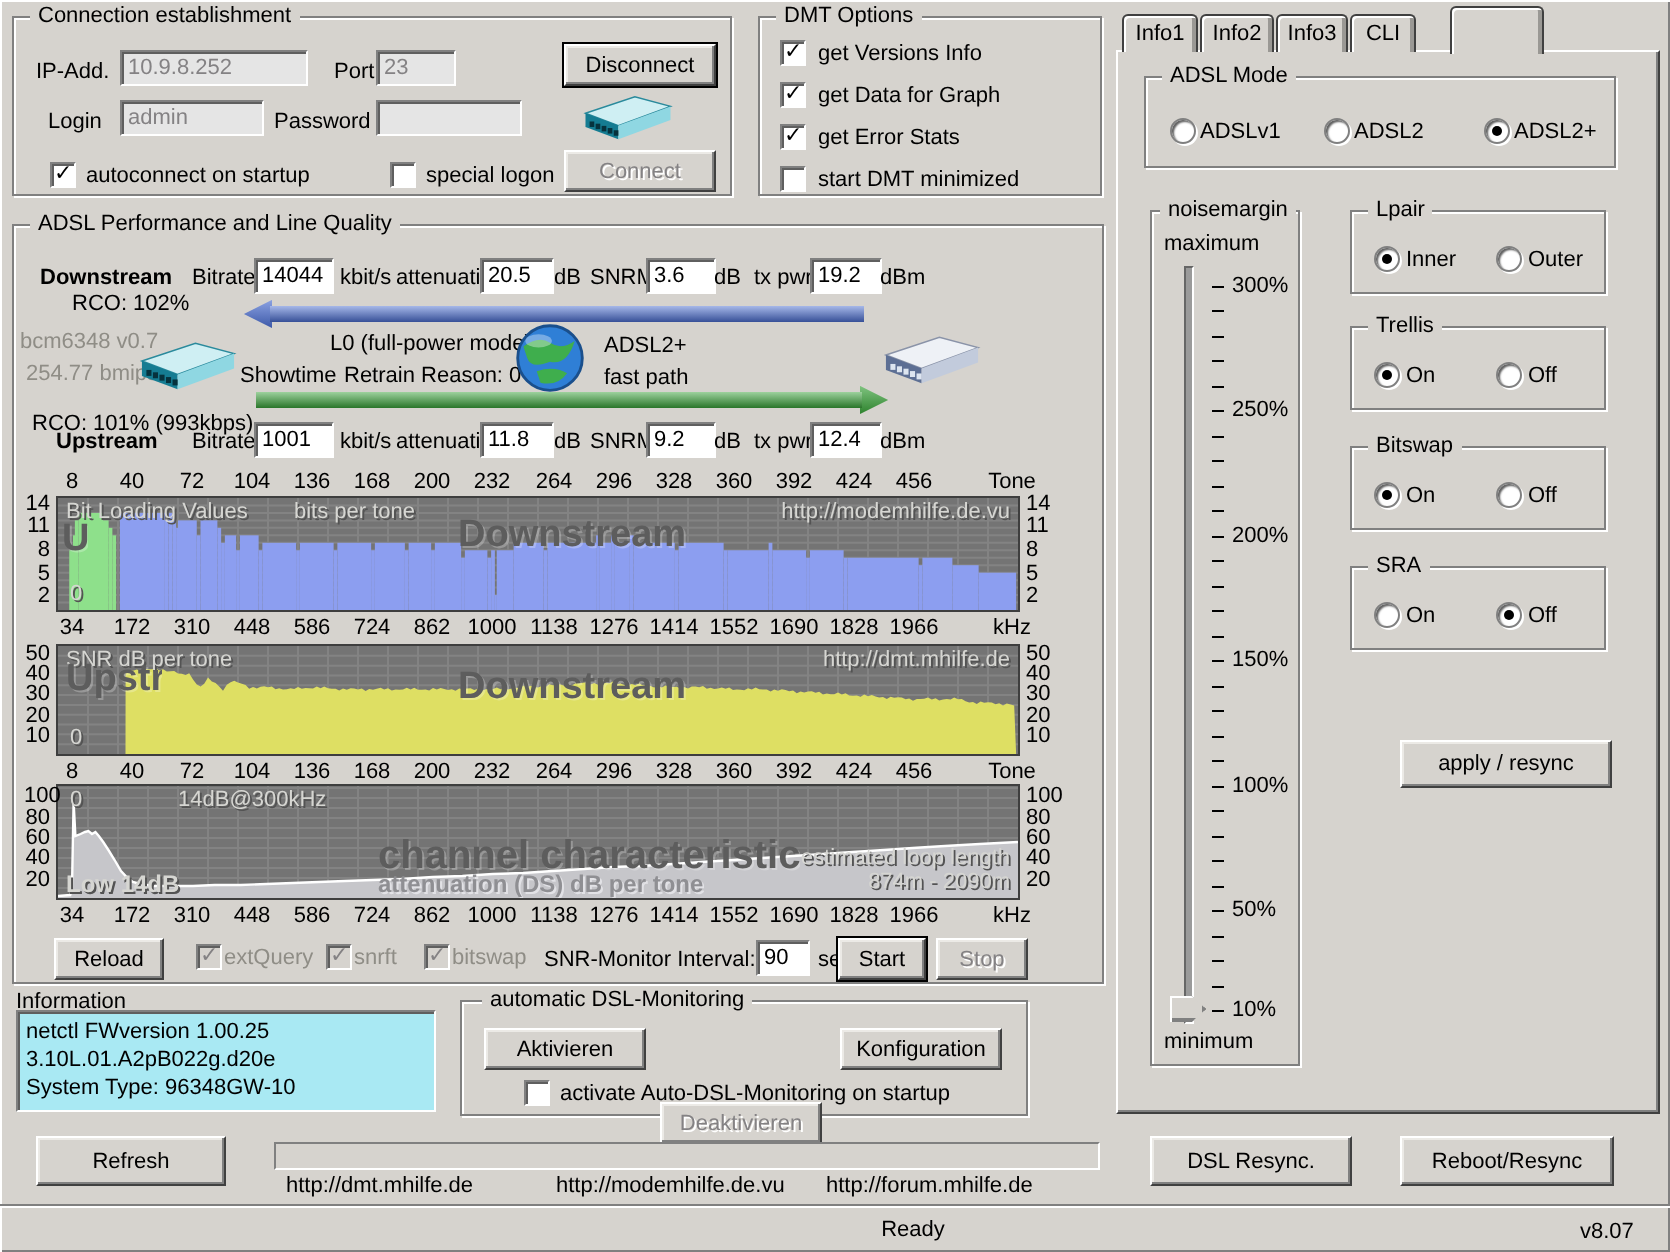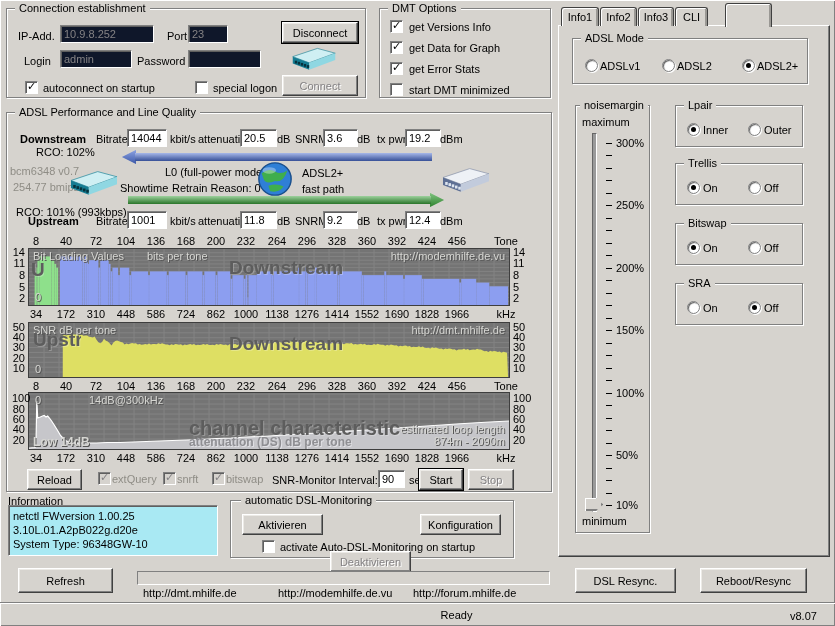--- a/index.html
+++ b/index.html
@@ -20,21 +20,21 @@
     display:flex; align-items:center; justify-content:center;
     font:11px "Liberation Sans",sans-serif; cursor:pointer;
   }
   .btn.default { box-shadow: 0 0 0 1px #000, inset -1px -1px 0 #808080, inset 1px 1px 0 #eceae6; text-align: right; }
   .btn.dis { color:#848284; text-shadow:1px 1px 0 #fff; cursor:default; }
   .tb {
     position:absolute; background:#fff; border:1px solid;
     border-color:#808080 #fff #fff #808080; box-shadow: inset 1px 1px 0 #5f5f5f;
     font:11px "Liberation Sans",sans-serif; padding:2px 3px; outline:none;
   }
-  .tb.dis { background:#0f172a; color:#848284; }
+  .tb.dis { background:#e5e5e5; color:#848284; }
   .vbox {
     position:absolute; background:#fff; border:1px solid;
     border-color:#808080 #fff #fff #808080; box-shadow: inset 1px 1px 0 #5f5f5f;
     padding:2px 0 4px 3px; height:18px;
   }
   .cb {
     position:absolute; width:13px; height:13px; background:#fff; border:1px solid;
     border-color:#808080 #fff #fff #808080; box-shadow: inset 1px 1px 0 #5f5f5f;
   }
   .cb.checked::after { content:"\2713"; position:absolute; left:1px; top:-2px; font:bold 11px "DejaVu Sans",sans-serif; color:#000; }
@@ -123,20 +123,21 @@
     <span class="lg" style="left:4px;top:-7px;">noisemargin</span>
   </div>
   <span class="abs" style="left:582px;top:116px;z-index:2;">maximum</span>
   <span class="abs" style="left:582px;top:515px;z-index:2;">minimum</span>
   <div class="track" style="left:592px;top:133px;width:5px;height:379px;z-index:2;"></div>
   <div class="thumb" style="left:585px;top:498px;z-index:3;"></div>
   <div id="nm-ticks"></div>
 
   <div id="toggles-layer"></div>
 
+  <div class="btn" style="left:700px;top:370px;width:106px;height:24px;z-index:2;">apply / resync</div>
 
   <div class="gb" style="left:6px;top:112px;width:546px;height:380px;">
     <span class="lg" style="left:8px;top:-7px;text-align:right;">ADSL Performance and Line Quality</span>
   </div>
   <span class="abs" style="left:20px;top:133px;font-weight:bold;">Downstream</span>
   <span class="abs" style="left:28px;top:215px;font-weight:bold;">Upstream</span>
   <div id="perf-fields"></div>
 
   <span class="abs" style="left:36px;top:146px;">RCO: 102%</span>
   <span class="abs graytxt" style="left:10px;top:165px;">bcm6348 v0.7</span>

